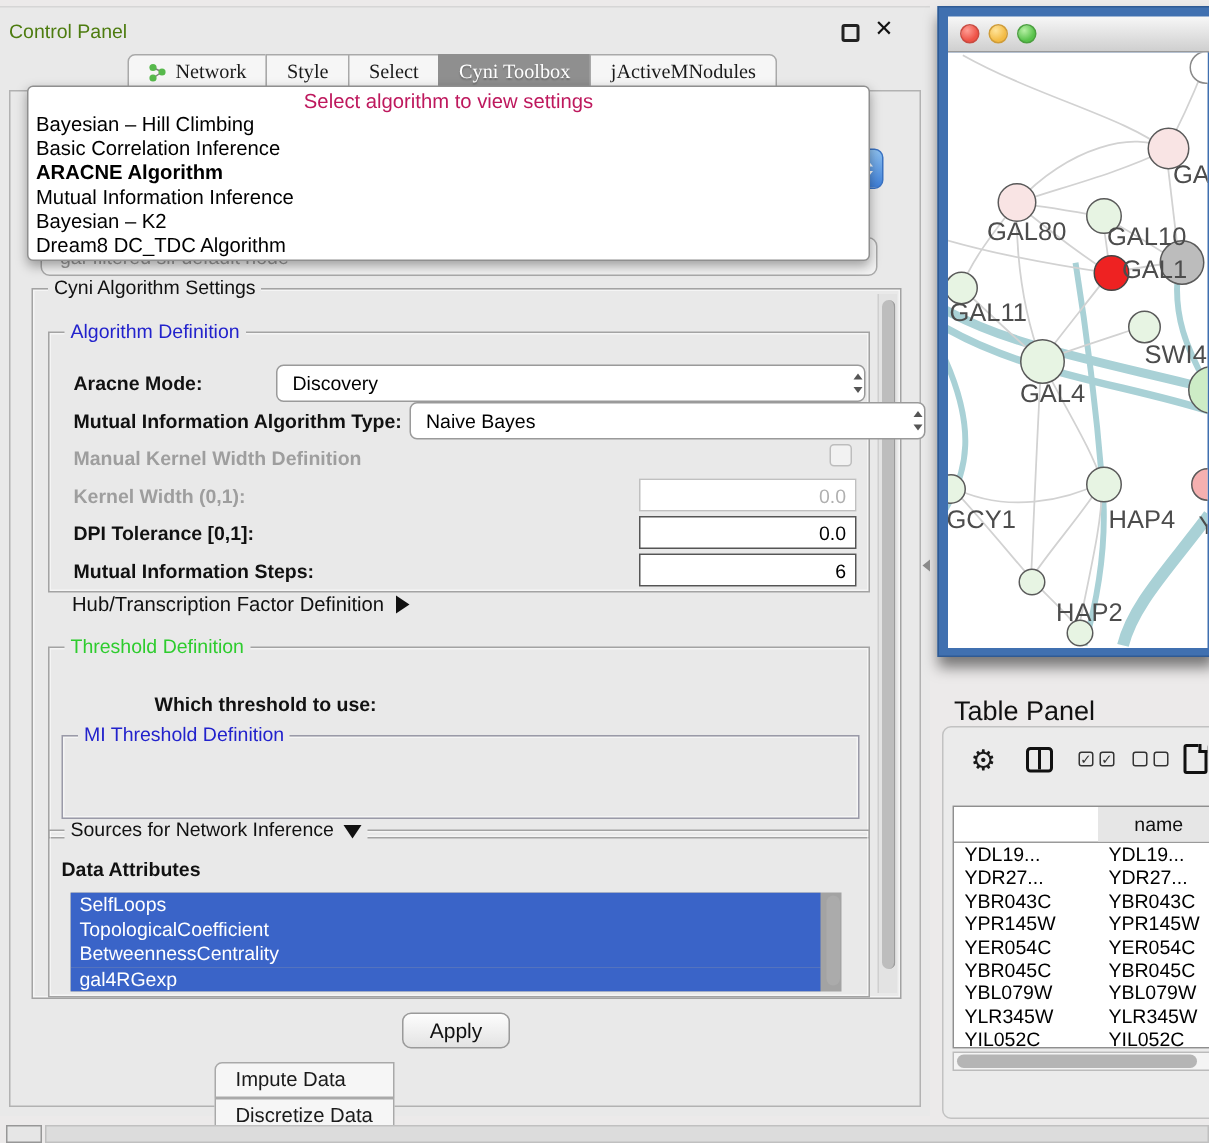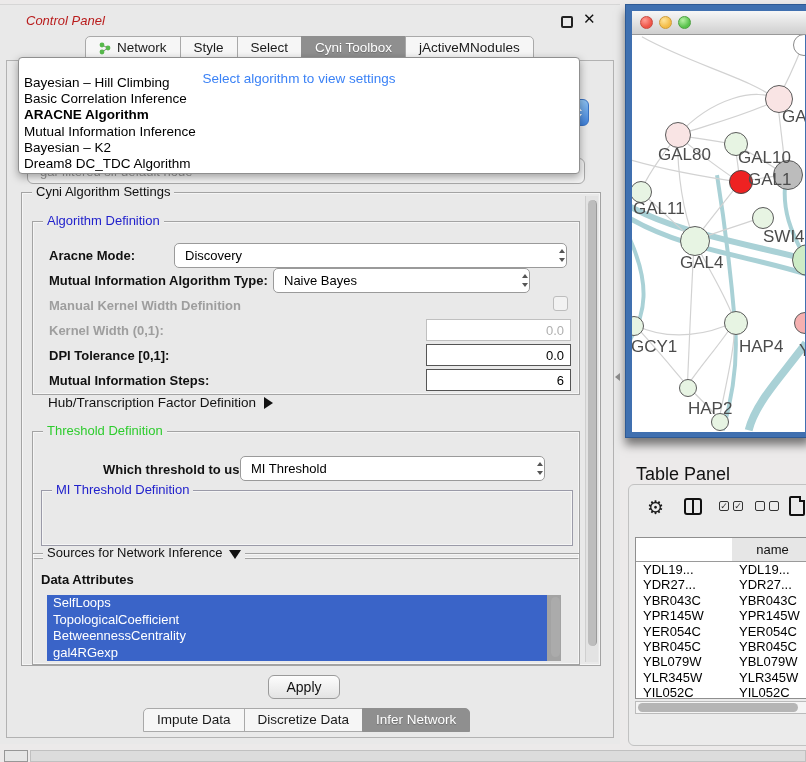--- a/index.html
+++ b/index.html
@@ -5,39 +5,39 @@
   * { margin:0; padding:0; box-sizing:border-box; }
   html,body { background:#e9e9e9; }
   .root {
     position:relative; width:806px; height:762px; overflow:hidden;
     background:#eceaea;
     font-family:"Liberation Sans","DejaVu Sans",sans-serif;
     color:#111; font-size:13px;
   }
   
   .cp { position:absolute; left:0; top:4px; width:620px; height:740px; background:#e9e9e9; border-top:1px solid #d6d6d6;}
-  .cp-title { position:absolute; left:26px; top:8px; font-size:13px; color:#b91c1c;font-style:italic; }
+  .cp-title { position:absolute; left:6px; top:8px; font-size:13px; color:#4d7c0f; }
   .float-btn { position:absolute; left:561px; top:11px; width:12px; height:12px; border:2px solid #222; border-radius:2px; background:transparent; }
   .close-btn { position:absolute; left:583px; top:5px; font-size:15px; font-weight:bold; color:#111; }
-  .cp-tabs { position:absolute; left:86px; top:31px; height:24px; display:flex; align-items:center; }
+  .cp-tabs { position:absolute; left:86px; top:31px; height:24px; display:flex; align-items:center;font-family:Liberation Serif, serif; }
   .tab { background:#f6f6f6; border:1px solid #a9a9a9; margin-left:-1px; padding:0 13px; line-height:22px; font-size:13.5px; color:#1a1a1a; white-space:nowrap; display:flex; align-items:center; }
   .tab:first-child { border-radius:5px 0 0 0; }
   .tab:last-child { border-radius:0 5px 0 0; }
   .tab.sel { background:#8f8f8f; border-color:#8f8f8f; color:#fff; text-shadow:0 1px 1px rgba(0,0,0,.25); }
   .net-ico { width:13px; height:13px; margin-right:5px; }
   .cp-body { position:absolute; left:6px; top:55px; width:608px; height:678px; border:1px solid #b2b2b2; background:#e9e9e9; }
   
   .bg-combo { position:absolute; left:20px; top:97px; width:558px; height:26px; border:1px solid #a9a9a9; border-radius:6px; background:#f3f3f3; color:#9a9a9a; line-height:25px; padding-left:12px; overflow:hidden; z-index:1; }
   .bg-stepper { position:absolute; left:560px; top:38px; width:22px; height:27px; border-radius:6px; background:linear-gradient(#8cc0f0,#3e7fd8); z-index:2; border:1px solid #3a72c2;}
   .bg-stepper i { position:absolute; left:6px; width:0; height:0; border-left:4px solid transparent; border-right:4px solid transparent; }
   .bg-stepper .up { top:6px; border-bottom:5px solid #fff; }
   .bg-stepper .dn { bottom:6px; border-top:5px solid #fff; }
   
   .popup { position:absolute; left:18px; top:52px; width:562px; height:117px; background:#fff; border:1px solid #8f8f8f; border-radius:4px; box-shadow:0 3px 8px rgba(0,0,0,.35); z-index:50; overflow:hidden; }
-  .popup .ph { text-align:center; color:#3b82f6; font-size:13.5px; padding-top:13px; height:17px;}
+  .popup .ph { text-align:center; color:#be185d; font-size:13.5px; padding-top:2px; height:17px;}
   .popup .it { padding-left:5px; height:16.2px; line-height:16.2px; font-size:13.5px; color:#000; white-space:nowrap; }
   .popup .it.b { font-weight:bold; }
   
   .grp { position:absolute; border:1px solid #a3a3a3; box-shadow:inset 0 0 0 1px rgba(255,255,255,.55); }
   .grp > .lg { position:absolute; top:-8px; left:10px; background:#e9e9e9; padding:0 4px; font-size:13px; line-height:14px; white-space:nowrap; }
   .lg.blue { color:#2222cc; }
   .lg.green { color:#2ecc2e; }
   .settings { left:14px; top:131px; width:580px; height:474px; }
   .vsb { position:absolute; right:2px; top:3px; width:13px; height:466px; background:#e3e3e3; border-left:1px solid #cfcfcf; }
   .vsb .th { position:absolute; left:2px; top:4px; width:9px; height:446px; background:#bdbdbd; border-radius:5px; }
@@ -56,21 +56,21 @@
   .hub { position:absolute; left:26px; top:202px; font-size:13.5px; color:#111; display:flex; align-items:center; }
   .tri-r { display:inline-block; width:0; height:0; border-top:6px solid transparent; border-bottom:6px solid transparent; border-left:9px solid #111; margin-left:8px; }
   .tri-d { display:inline-block; width:0; height:0; border-left:6px solid transparent; border-right:6px solid transparent; border-top:9px solid #111; margin-left:6px; vertical-align:-2px; }
   .thresh { left:10px; top:238px; width:548px; height:128px; }
   .migrp { left:8px; top:58px; width:532px; height:56px; border-color:#9a9aa8; }
   .sources { left:10px; top:360px; width:548px; height:112px; }
   .datalist { position:absolute; left:14px; top:41px; width:514px; height:66px; background:#a3a3a3; overflow:hidden; }
   .datalist .row { height:16.5px; line-height:16.5px; width:500px; background:#3a64c8; color:#fff; padding-left:6px; font-size:13px; }
   .datalist .sb { position:absolute; right:1px; top:2px; width:9px; height:60px; background:#ababab; border-radius:5px; }
   .apply { position:absolute; left:261px; top:614px; width:72px; height:24px; border:1px solid #9a9a9a; border-radius:6px; background:linear-gradient(#fdfdfd,#e3e3e3); font-size:14px; text-align:center; line-height:22px; color:#111; }
-  .btabs { position:absolute; left:137px; top:647px; height:24px; display:flex; }
+  .btabs { position:absolute; left:137px; top:647px; height:24px; display:flex;flex-direction:column; }
   
   .nw { position:absolute; left:625px; top:4px; width:185px; height:434px; background:#4070b0; border:1px solid #2f5a94; box-shadow:0 7px 9px rgba(0,0,0,.5); padding:6px 0 6px 6px; }
   .nw-bar { height:24px; background:linear-gradient(#f7f7f7,#cfcfcf); border-bottom:1px solid #999; display:flex; align-items:center; padding-left:8px; }
   .light { width:13px; height:13px; border-radius:50%; margin-right:6px; }
   .light.r { background:radial-gradient(circle at 35% 30%, #ff9d94, #ee5347 65%); border:1px solid #c94a40; }
   .light.y { background:radial-gradient(circle at 35% 30%, #ffe49a, #f3bb45 65%); border:1px solid #cf9c38; }
   .light.g { background:radial-gradient(circle at 35% 30%, #b6f0a4, #58c24b 65%); border:1px solid #4ba03f; }
   .canvas { position:relative; width:173px; height:397px; background:#fff; overflow:hidden; }
   .canvas svg { position:absolute; left:0; top:0; }
   .node { position:absolute; border-radius:50%; border:1.5px solid #5a5a5a; }
@@ -153,29 +153,29 @@
 
       <div class="grp settings">
         <span class="lg">Cyni Algorithm Settings</span>
         <div class="vsb">
             <div class="th"></div>
           </div>
 
         <div class="grp algodef">
           <span class="lg blue">Algorithm Definition</span>
           <span class="lbl" style="left:16px;top:26px">Aracne Mode:</span>
-          <div class="combo" style="left:141px;top:21px;width:393px">
+          <div class="combo" style="left:151px;top:21px;width:393px">
             <span>Discovery</span>
             <span class="arr">
                 <i class="up"></i>
                 <i class="dn"></i>
               </span>
           </div>
           <span class="lbl" style="left:16px;top:51px">Mutual Information Algorithm Type:</span>
-          <div class="combo" style="left:240px;top:46px;width:257px">
+          <div class="combo" style="left:240px;top:46px;width:344px">
             <span>Naive Bayes</span>
             <span class="arr">
                 <i class="up"></i>
                 <i class="dn"></i>
               </span>
           </div>
           <span class="lbl dis" style="left:16px;top:76px">Manual Kernel Width Definition</span>
           <div class="chk" style="left:520px;top:74px"></div>
           <span class="lbl dis" style="left:16px;top:101px">Kernel Width (0,1):</span>
           <input class="tin dis" style="left: 393px; top: 97px; width: 145px;" readonly="" value="0.0">
@@ -186,27 +186,20 @@
         </div>
 
         <div class="hub">
           <span>Hub/Transcription Factor Definition</span>
           <span class="tri-r"></span>
         </div>
 
         <div class="grp thresh">
           <span class="lg green">Threshold Definition</span>
           <span class="lbl" style="left:70px;top:30px">Which threshold to use:</span>
-          <div class="combo" style="left:207px;top:24px;width:305px">
-            <span>MI Threshold</span>
-            <span class="arr">
-                <i class="up"></i>
-                <i class="dn"></i>
-              </span>
-          </div>
           <div class="grp migrp">
             <span class="lg blue">MI Threshold Definition</span>
           </div>
         </div>
 
         <div class="grp sources">
           <span class="lg"><span>Sources for Network Inference</span><span class="tri-d"></span></span>
           <span class="lbl" style="left:8px;top:18px">Data Attributes</span>
           <div class="datalist">
             <div class="row">SelfLoops</div>
@@ -304,21 +297,21 @@
       <span class="nlabel" style="left:150px;top:72px">GAL</span>
       <span class="nlabel" style="left:26px;top:110px">GAL80</span>
       <span class="nlabel" style="left:106px;top:113px">GAL10</span>
       <span class="nlabel" style="left:116px;top:135px">GAL1</span>
       <span class="nlabel" style="left:1px;top:164px">GAL11</span>
       <span class="nlabel" style="left:131px;top:192px">SWI4</span>
       <span class="nlabel" style="left:48px;top:218px">GAL4</span>
       <span class="nlabel" style="left:-1px;top:302px">GCY1</span>
       <span class="nlabel" style="left:107px;top:302px">HAP4</span>
       <span class="nlabel" style="left:167px;top:306px">Y</span>
-      <span class="nlabel" style="left:56px;top:364px">HAP2</span>
+      <span class="nlabel" style="left:72px;top:364px">HAP2</span>
     </div>
   </section>
 
   <div class="tp-title">Table Panel</div>
   <section class="tp">
     <div class="tp-toolbar">
       <span class="gear">⚙</span>
       <span class="splitico">
           <i></i>
         </span>

